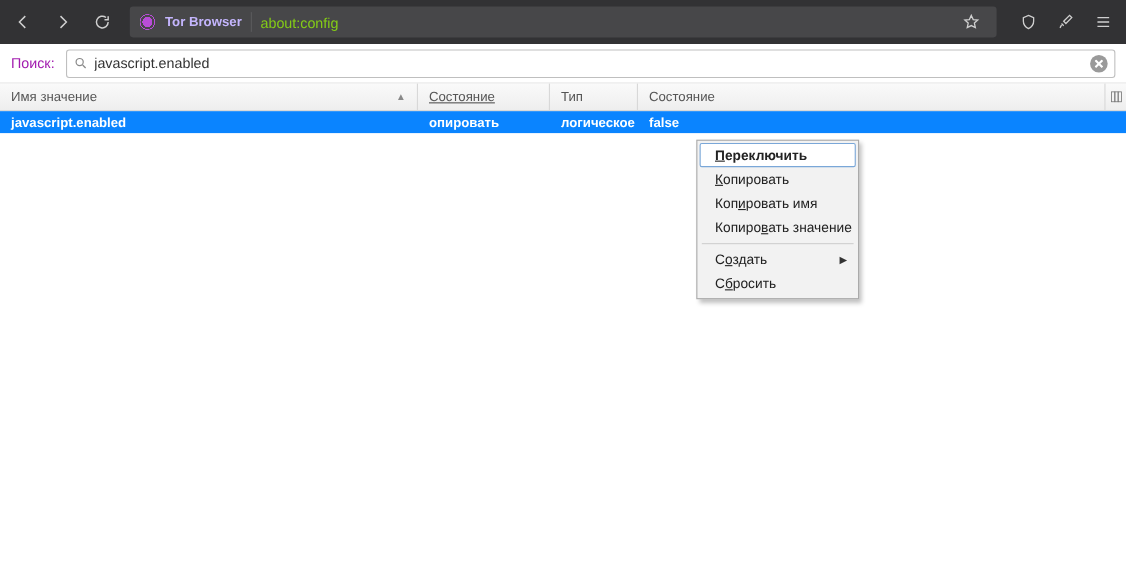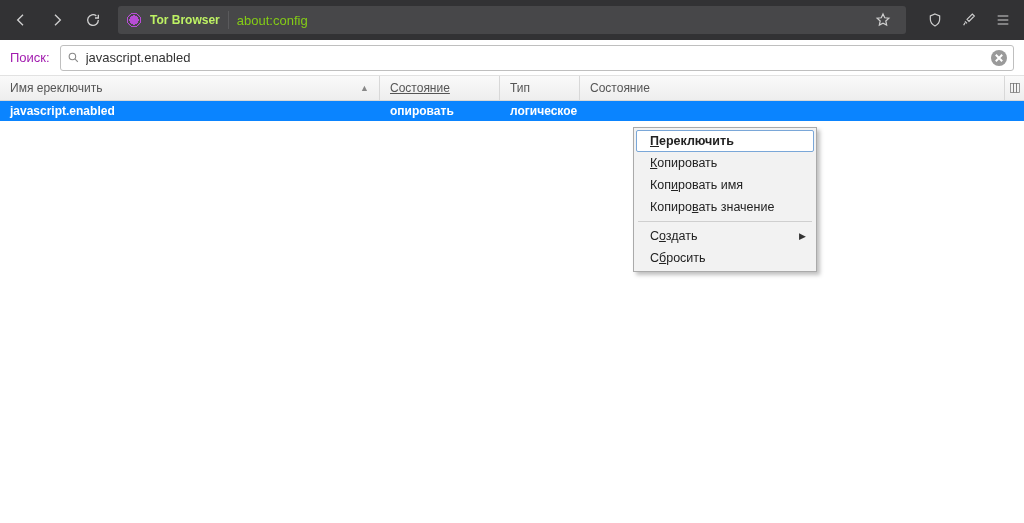--- a/index.html
+++ b/index.html
@@ -31,21 +31,21 @@
     align-items: center;
     padding: 0 8px;
     gap: 8px;
     margin: 0 4px;
     font-size: 13px;
   }
   .onion-icon {
     width: 16px; height: 16px; border-radius: 50%;
     background: radial-gradient(circle at center, #b84dd6 0 40%, transparent 41% 55%, #b84dd6 56% 62%, transparent 63% 78%, #b84dd6 79% 86%, transparent 87%);
   }
-  .brand { color: #bef264; font-weight: 600; font-size: 12px; white-space: nowrap; }
+  .brand { color: #c4b5fd; font-weight: 600; font-size: 12px; white-space: nowrap; }
   .url-sep { width: 1px; height: 18px; background: #5a5a5c; }
   .url-text { color: #84cc16; flex: 1; }
   .chrome-right { display: flex; align-items: center; gap: 4px; margin-left: 4px; }
   .chrome-icon { width: 30px; height: 30px; display: flex; align-items: center; justify-content: center; color: #cfcfcf; }
   .chrome-icon svg { width: 16px; height: 16px; stroke: currentColor; fill: none; stroke-width: 1.8; }
 
   
   .search-row {
     height: 36px;
     display: flex;
@@ -122,21 +122,21 @@
   .cell-name { width: 380px; }
   .cell-state { width: 120px; }
   .cell-type { width: 80px; }
   .cell-value { flex: 1; }
 
   
   .context-menu {
     position: absolute;
     left: 633px;
     top: 127px;
-    width: 184px;
+    width: 148px;
     background: #f2f2f2;
     border: 1px solid #aaa;
     box-shadow: 3px 3px 4px rgba(0,0,0,0.25);
     padding: 2px;
     font-size: 12.5px;
     color: #222;
   }
   .menu-item {
     height: 22px;
     display: flex;
@@ -227,21 +227,21 @@
     <span class="clear-btn">
       <svg viewBox="0 0 10 10">
           <path d="M1 1l8 8M9 1l-8 8"></path>
         </svg>
     </span>
   </div>
 </div>
 
 <div class="col-headers">
   <div class="col col-name">
-    <span>Имя ереключить</span>
+    <span>Имя значение</span>
     <span class="sort-arrow">▲</span>
   </div>
   <div class="col col-state">
     <span>Состояние</span>
   </div>
   <div class="col col-type">
     <span>Тип</span>
   </div>
   <div class="col col-value">
     <span>Состояние</span>
@@ -252,20 +252,21 @@
         <rect x="6" y="2" width="4" height="12" fill="none"></rect>
         <rect x="10" y="2" width="4" height="12" fill="none"></rect>
       </svg>
   </div>
 </div>
 
 <div class="data-row">
   <div class="cell cell-name">javascript.enabled</div>
   <div class="cell cell-state">опировать</div>
   <div class="cell cell-type">логическое</div>
+  <div class="cell cell-value">false</div>
 </div>
 
 <div class="context-menu">
   <div class="menu-item highlight">
     <span><span class="u">П</span>ереключить</span>
   </div>
   <div class="menu-item">
     <span><span class="u">К</span>опировать</span>
   </div>
   <div class="menu-item">

